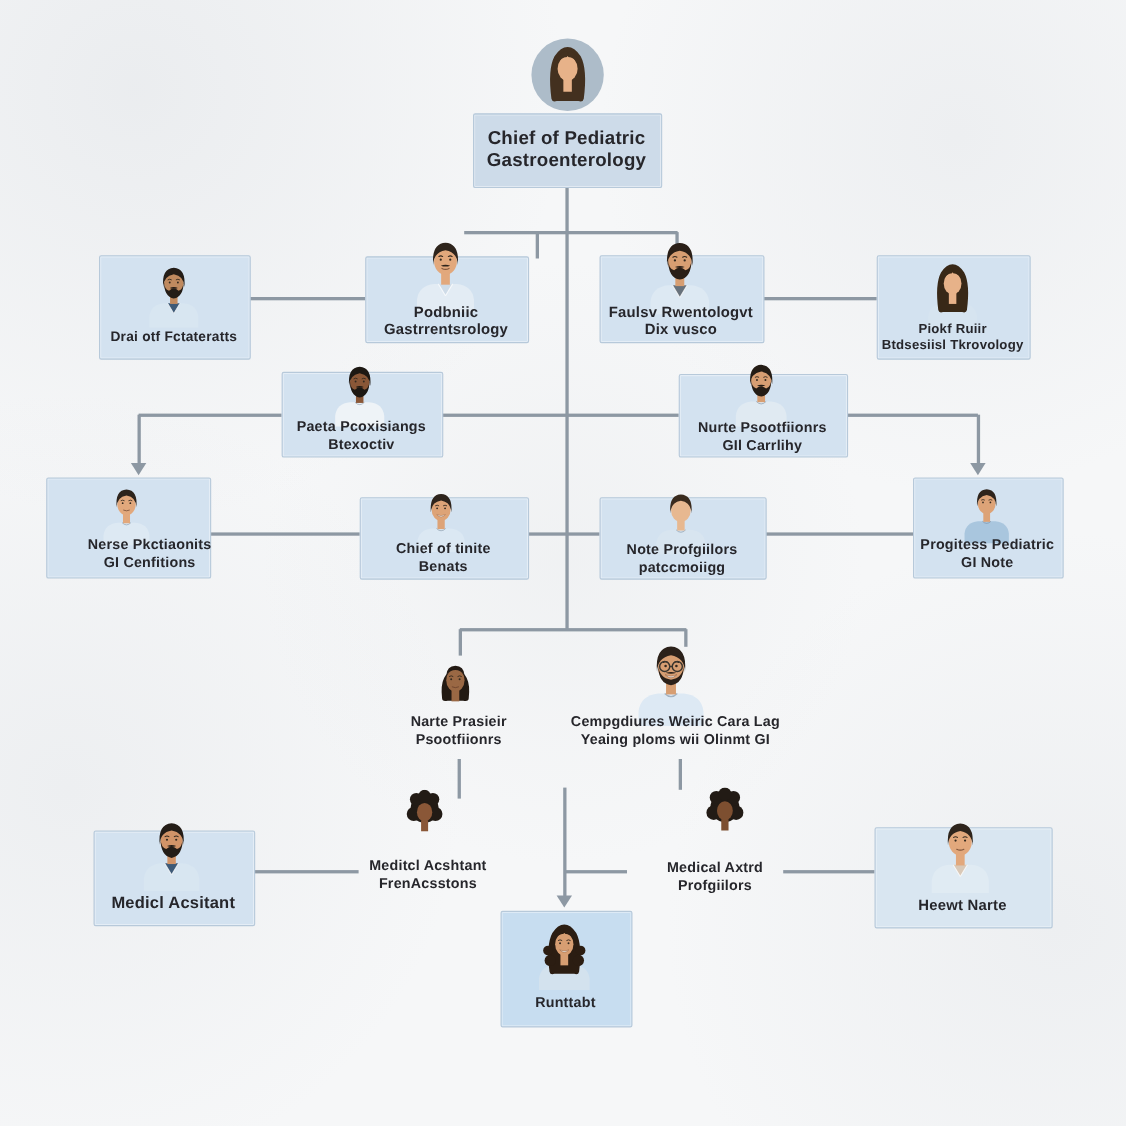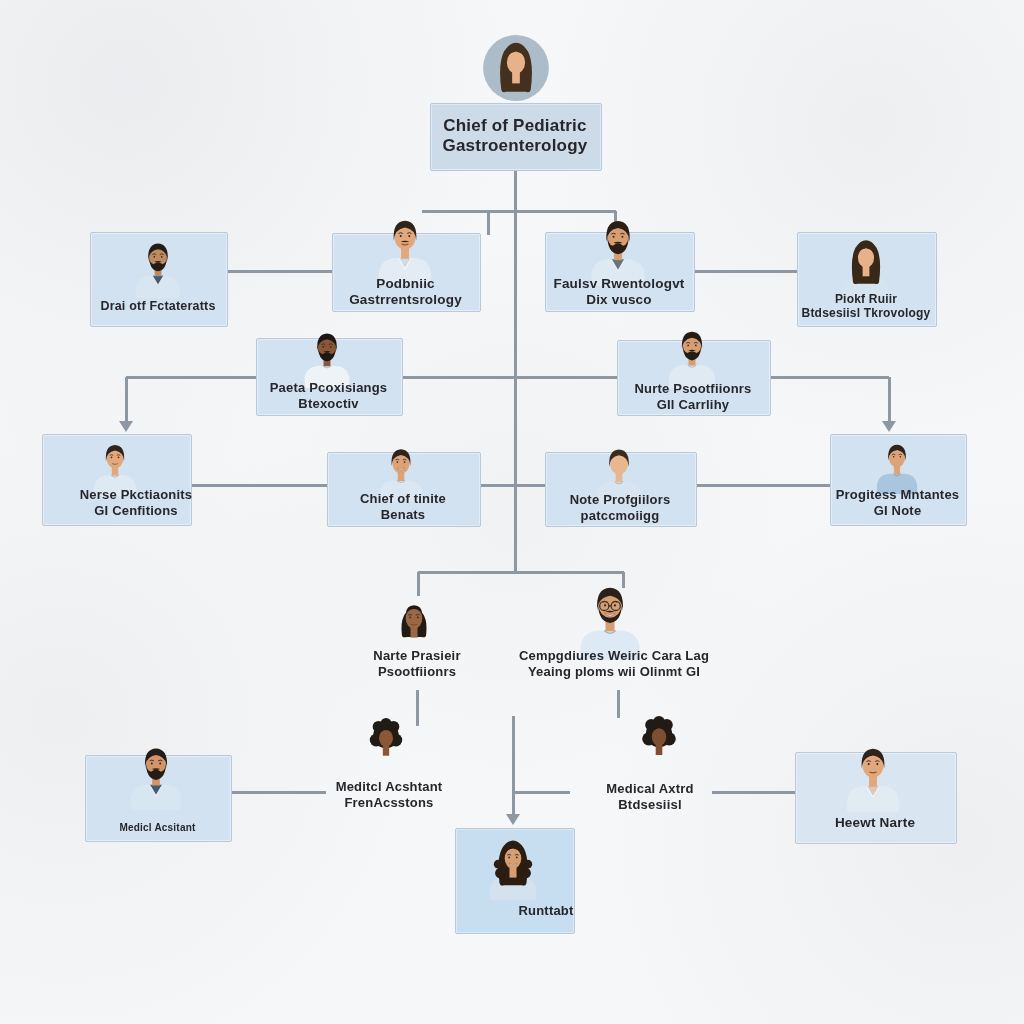--- a/index.html
+++ b/index.html
@@ -256,21 +256,21 @@
           <path d="M43,64 Q50,71 57,64" stroke="rgba(90,110,130,.45)" stroke-width="1.4" fill="none"></path>
           <rect x="44.5" y="48" width="11" height="17" fill="#dda377"></rect>
           <ellipse cx="50" cy="35" rx="14.5" ry="17.5" fill="#dda377"></ellipse>
           <path d="M34.5,40 Q32,13 50,12 Q68,13 65.5,40 Q65,24 50,21.5 Q35,24 34.5,40 Z" fill="#2e241c"></path>
           <circle cx="44" cy="33.5" r="1.4" fill="#33291f"></circle>
           <circle cx="56" cy="33.5" r="1.4" fill="#33291f"></circle>
           <path d="M41.5,29.5 q2.5,-1.8 5,0 M53.5,29.5 q2.5,-1.8 5,0" stroke="#33291f" stroke-width="1.3" fill="none" stroke-linecap="round"></path>
         </svg>
       </div>
       <div class="label" style="left: 832px; top: 486px; width: 131px; height: 34px; font-size: 13px; color: rgb(38, 38, 43);">
-        <div>Progitess Mntantes</div>
+        <div>Progitess Pediatric</div>
         <div>GI Note</div>
       </div>
       <div class="avatar" style="left: 382px; top: 590px; width: 64px; height: 70px;">
         <svg viewBox="0 0 100 100" preserveAspectRatio="xMidYMax meet" xmlns="http://www.w3.org/2000/svg">
           <path d="M31,60 Q27,24 50,20 Q73,24 69,60 Q69,66 61,64 L39,64 Q31,66 31,60 Z" fill="#231a13"></path>
           <rect x="44.5" y="48" width="11" height="17" fill="#9a6844"></rect>
           <ellipse cx="50" cy="35" rx="13" ry="16" fill="#9a6844"></ellipse>
           <path d="M37,28 Q38,15 50,14.5 Q62,15 63,28 Q57,20.5 50,20.5 Q43,20.5 37,28 Z" fill="#231a13"></path>
           <circle cx="44" cy="33.5" r="1.4" fill="#33291f"></circle>
           <circle cx="56" cy="33.5" r="1.4" fill="#33291f"></circle>
@@ -327,39 +327,39 @@
           <circle cx="67" cy="38" r="11" fill="#221b15"></circle>
           <circle cx="37" cy="15" r="10" fill="#221b15"></circle>
           <circle cx="63" cy="15" r="10" fill="#221b15"></circle>
           <circle cx="50" cy="10" r="10" fill="#221b15"></circle>
           <rect x="44.5" y="48" width="11" height="17" fill="#7d4f30"></rect>
           <ellipse cx="50" cy="35" rx="12" ry="14.5" fill="#7d4f30"></ellipse>
         </svg>
       </div>
       <div class="label" style="left: 582px; top: 778px; width: 136px; height: 38px; font-size: 13px; color: rgb(38, 38, 43);">
         <div>Medical Axtrd</div>
-        <div>Btdsesiisl</div>
+        <div>Profgiilors</div>
       </div>
       <div class="box" style="left: 85px; top: 755px; width: 145px; height: 85px; background: rgb(211, 226, 240);"></div>
       <div class="avatar" style="left: 118px; top: 740px; width: 76px; height: 70px;">
         <svg viewBox="0 0 100 100" preserveAspectRatio="xMidYMax meet" xmlns="http://www.w3.org/2000/svg">
           <path d="M14,100 L14,84 Q16,66 36,64 L64,64 Q84,66 86,84 L86,100 Z" fill="#d8e6f1"></path>
           <path d="M41,64 L59,64 L50,79 Z" fill="#3e5a77"></path>
           <path d="M41,64 L50,79 M59,64 L50,79" stroke="#ffffff" stroke-width="1.4" fill="none" opacity="0.75"></path>
           <rect x="44.5" y="48" width="11" height="17" fill="#d29468"></rect>
           <ellipse cx="50" cy="35" rx="14.5" ry="17.5" fill="#d29468"></ellipse>
           <path d="M34.5,40 Q32,13 50,12 Q68,13 65.5,40 Q65,24 50,21.5 Q35,24 34.5,40 Z" fill="#241d17"></path>
           <path d="M35.5,31 Q35.5,55 50,57 Q64.5,55 64.5,31 Q64,44 57,45.5 Q53.5,42.5 50,42.5 Q46.5,42.5 43,45.5 Q36,44 35.5,31 Z" fill="#241d17"></path>
           <path d="M44,41.5 Q50,39 56,41.5 Q50,44 44,41.5 Z" fill="#241d17"></path>
           <circle cx="44" cy="33.5" r="1.4" fill="#33291f"></circle>
           <circle cx="56" cy="33.5" r="1.4" fill="#33291f"></circle>
           <path d="M41.5,29.5 q2.5,-1.8 5,0 M53.5,29.5 q2.5,-1.8 5,0" stroke="#33291f" stroke-width="1.3" fill="none" stroke-linecap="round"></path>
         </svg>
       </div>
-      <div class="label" style="left: 87px; top: 808px; width: 141px; height: 26px; font-size: 10px; color: rgb(38, 38, 43); justify-content: flex-end;">
+      <div class="label" style="left: 87px; top: 808px; width: 141px; height: 26px; font-size: 15px; color: rgb(38, 38, 43);">
         <div>Medicl Acsitant</div>
       </div>
       <div class="box" style="left: 795px; top: 752px; width: 160px; height: 90px; background: rgb(217, 230, 241);"></div>
       <div class="avatar" style="left: 832px; top: 740px; width: 82px; height: 72px;">
         <svg viewBox="0 0 100 100" preserveAspectRatio="xMidYMax meet" xmlns="http://www.w3.org/2000/svg">
           <path d="M14,100 L14,84 Q16,66 36,64 L64,64 Q84,66 86,84 L86,100 Z" fill="#e0ebf3"></path>
           <path d="M41,64 L59,64 L50,79 Z" fill="#d9c9b8"></path>
           <path d="M41,64 L50,79 M59,64 L50,79" stroke="#ffffff" stroke-width="1.4" fill="none" opacity="0.75"></path>
           <rect x="44.5" y="48" width="11" height="17" fill="#e2a87c"></rect>
           <ellipse cx="50" cy="35" rx="14.5" ry="17.5" fill="#e2a87c"></ellipse>
@@ -386,17 +386,17 @@
           <rect x="44.5" y="48" width="11" height="17" fill="#d79e72"></rect>
           <ellipse cx="50" cy="35" rx="13" ry="16" fill="#d79e72"></ellipse>
           <path d="M36,30 Q37,13 49.3,12.5 L49.3,20 Q41,20 36,30 Z" fill="#2b1d12"></path>
           <path d="M50.7,12.5 Q63,13 64,30 Q59,20 50.7,20 Z" fill="#2b1d12"></path>
           <circle cx="44" cy="33.5" r="1.4" fill="#33291f"></circle>
           <circle cx="56" cy="33.5" r="1.4" fill="#33291f"></circle>
           <path d="M41.5,29.5 q2.5,-1.8 5,0 M53.5,29.5 q2.5,-1.8 5,0" stroke="#33291f" stroke-width="1.3" fill="none" stroke-linecap="round"></path>
           <path d="M43.5,43 Q50,50 56.5,43 Q50,46.5 43.5,43 Z" fill="#f7f3ee" stroke="rgba(120,70,45,.6)" stroke-width="0.8"></path>
         </svg>
       </div>
-      <div class="label" style="left: 457px; top: 898px; width: 114px; height: 26px; font-size: 13px; color: rgb(38, 38, 43); padding-left: 32px;">
+      <div class="label" style="left: 457px; top: 898px; width: 114px; height: 26px; font-size: 13px; color: rgb(38, 38, 43);">
         <div>Runttabt</div>
       </div>
     </div>
 </div>
 
 </body></html>

